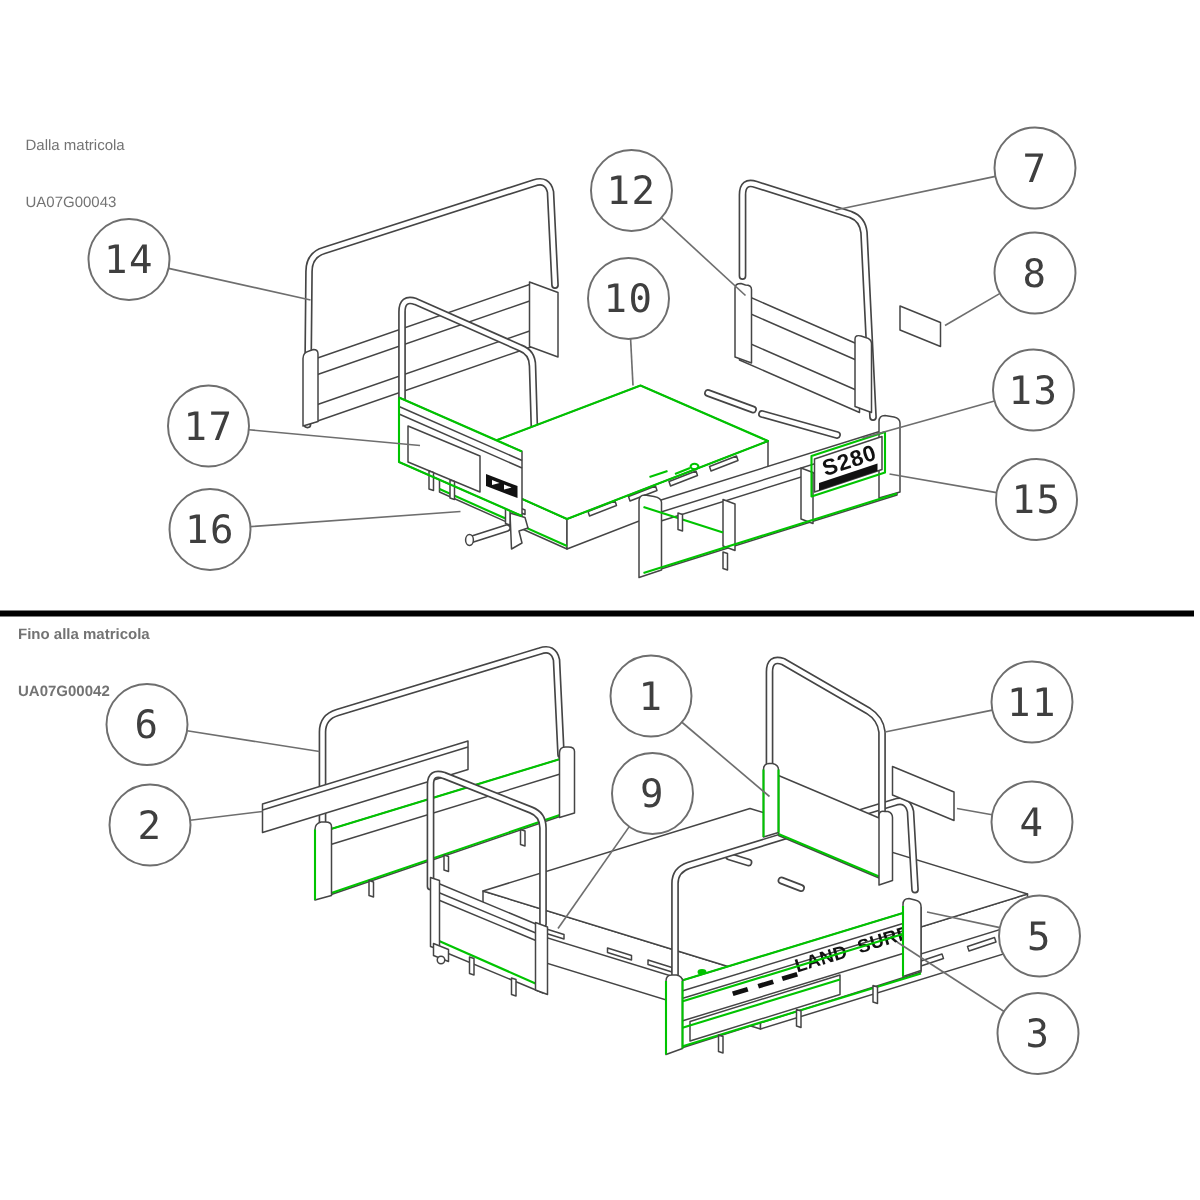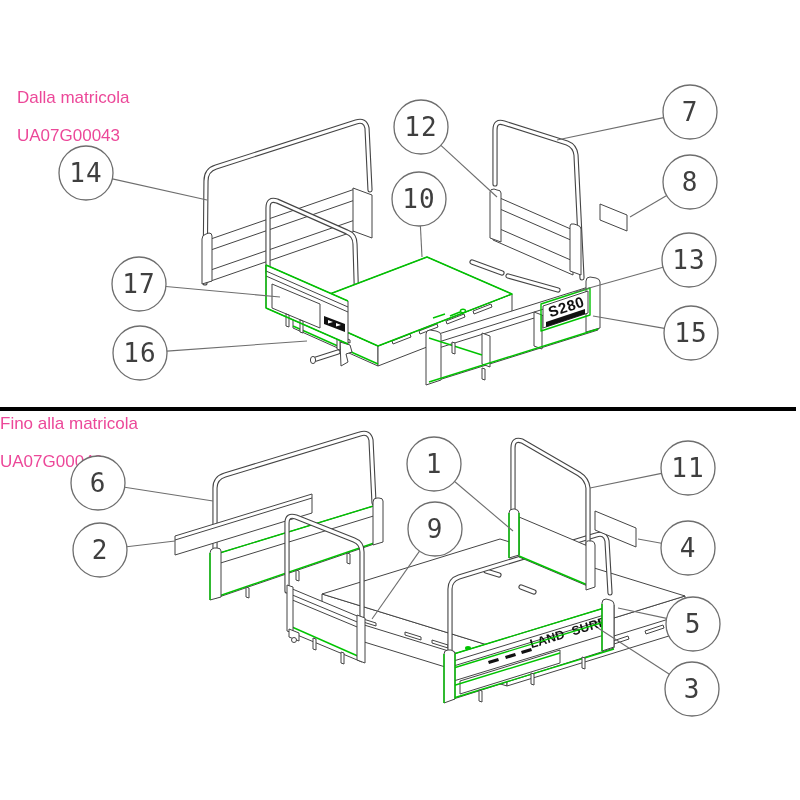--- a/index.html
+++ b/index.html
@@ -1,23 +1,23 @@
 <!DOCTYPE html>
 <html style="--green: #00c400; --line: #454545; --callout: #6e6e6e; --divider: #000000; --ink: #111111;"><head>
 <meta charset="utf-8">
 <style>
   :root{
     --line:#454545; --green:#00c400; --callout:#6e6e6e; --ink:#111111;
   }
   html,body{margin:0;padding:0;background:#fff;}
   body{width:800px;height:800px;position:relative;overflow:hidden;
        font-family:"Liberation Sans", sans-serif;}
-  .hdr{position:absolute;font-size:17px;line-height:19px;color:#ec4899;white-space:pre;}
+  .hdr{position:absolute;font-size:10px;line-height:19px;color:#737373;white-space:pre;}
   #hdr-top{left:17px;top:88px;}
-  #hdr-bottom{left:0;top:414px;}
+  #hdr-bottom{left:12px;top:414px;font-weight:bold;}
   .divider{position:absolute;left:0;top:407px;width:796px;height:3.5px;background:var(--divider,#000);}
   svg{position:absolute;left:0;}
   #svg-top{top:0;}
   #svg-bottom{top:411px;}
   .ln{stroke:var(--line);stroke-width:1;fill:none;stroke-linejoin:round;}
   .fw{stroke:var(--line);stroke-width:1;fill:#fff;stroke-linejoin:round;}
   .fb{fill:var(--ink);stroke:none;}
   .grn{stroke:var(--green);stroke-width:1.4;fill:none;stroke-linejoin:round;}
   .grnf{fill:var(--green);stroke:none;}
   .tube{stroke:var(--line);stroke-width:5.2;fill:none;stroke-linecap:round;stroke-linejoin:round;}

